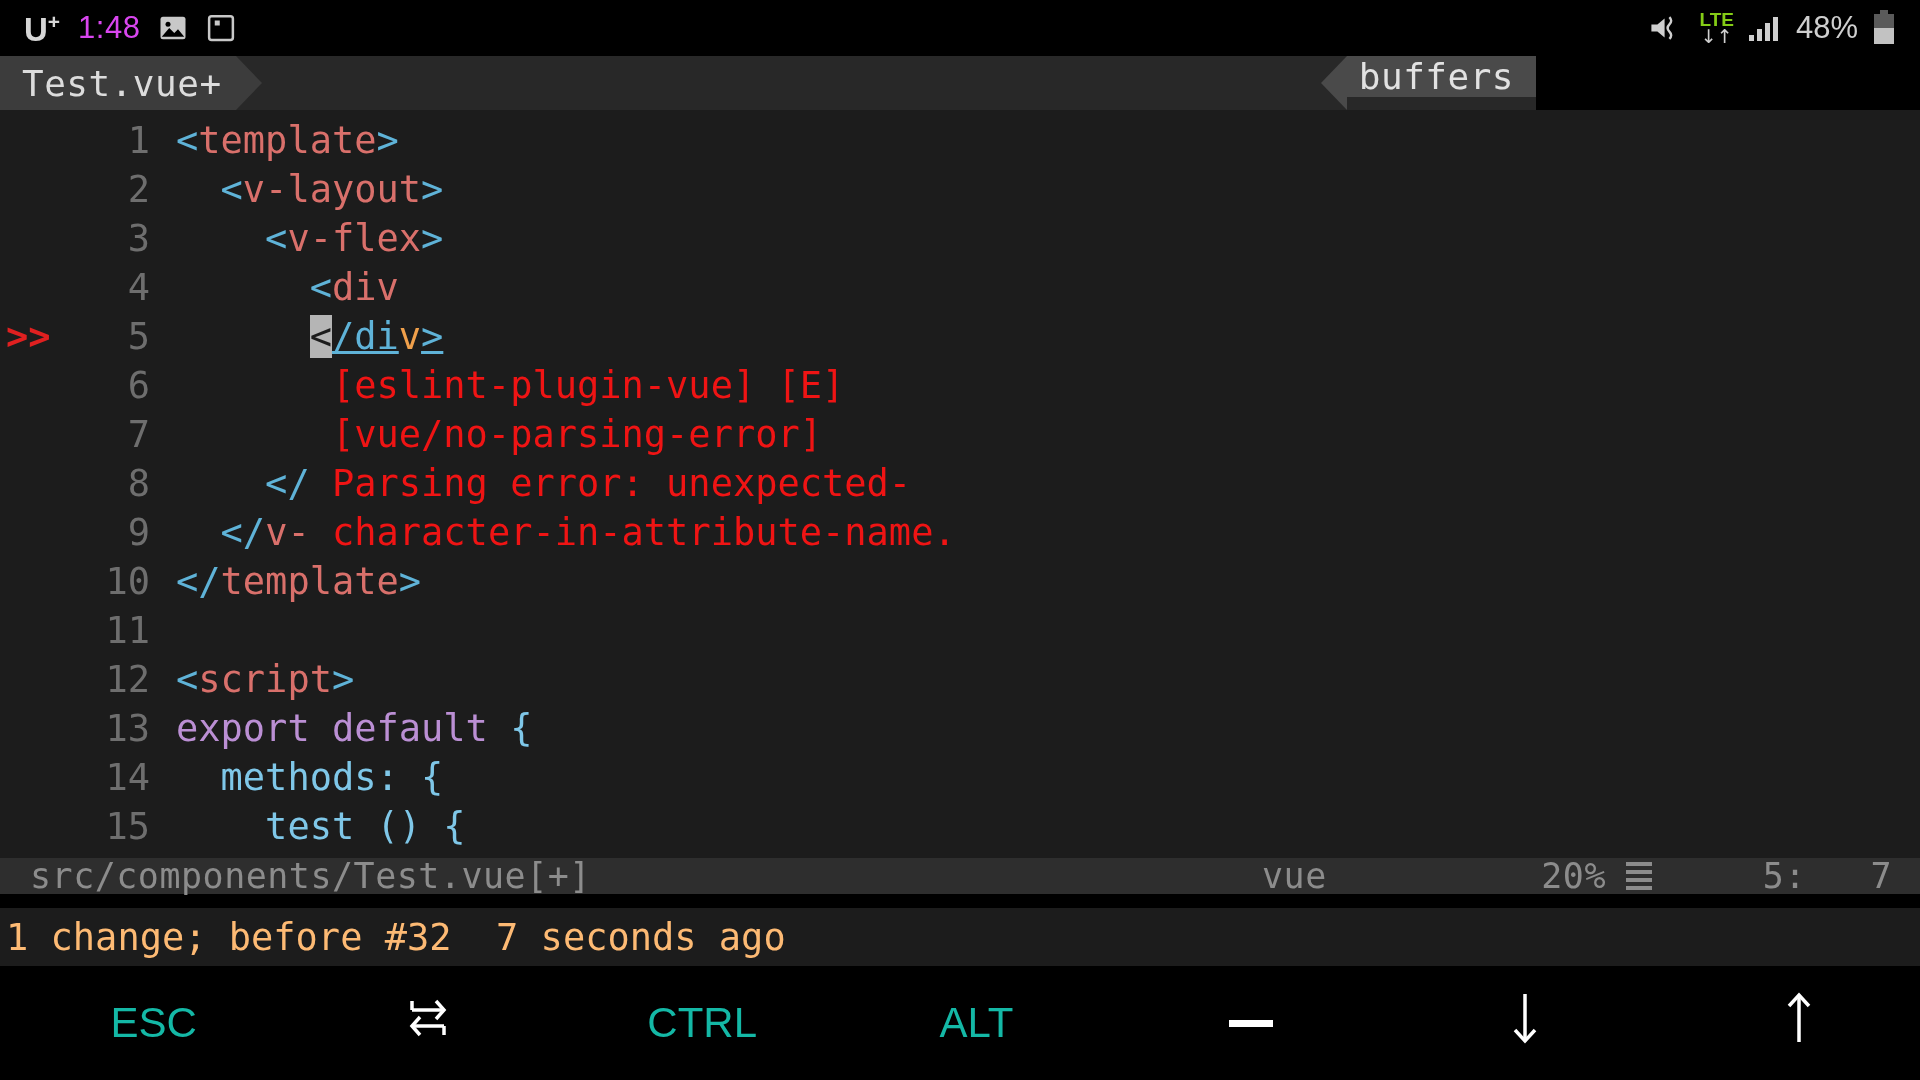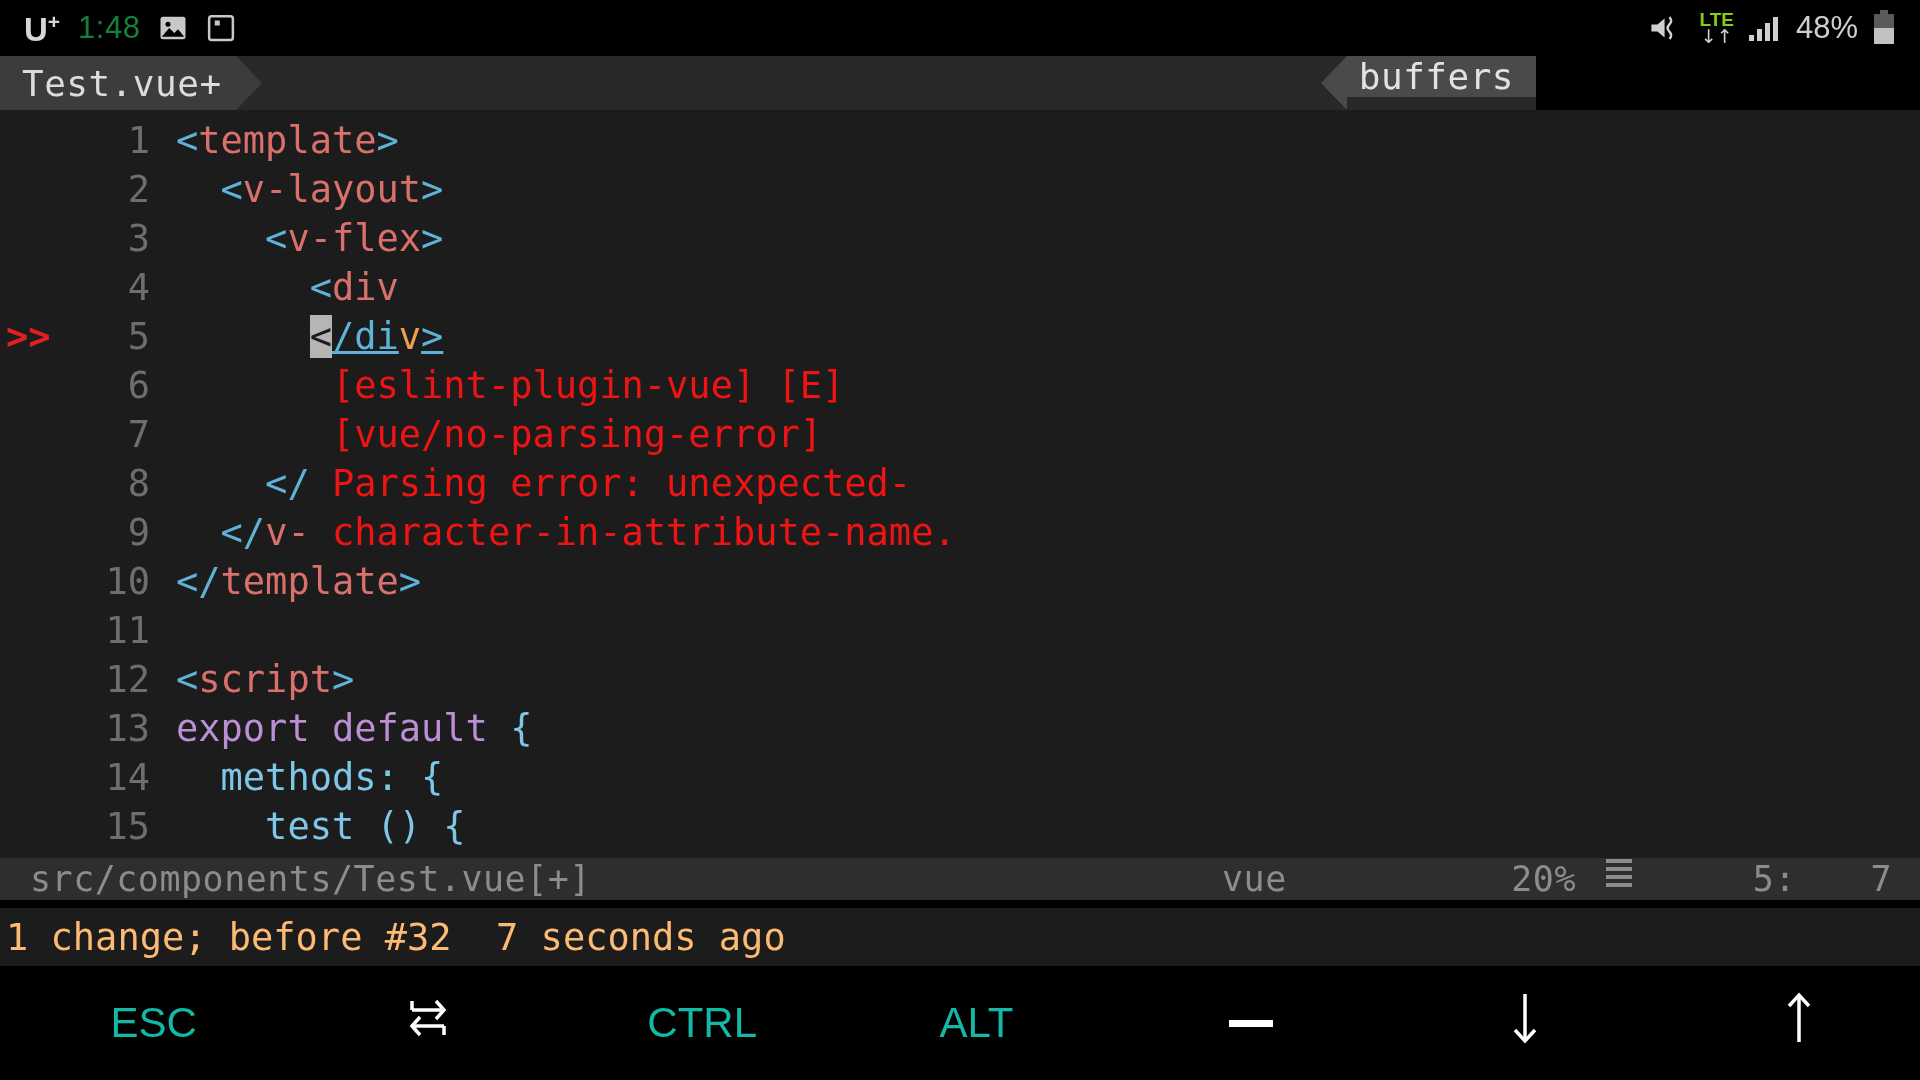--- a/index.html
+++ b/index.html
@@ -16,21 +16,21 @@
     padding:0 24px; color:#c8c8c8;
   }
   .sb-left { display:flex; align-items:center; gap:18px; }
   .sb-right { margin-left:auto; display:flex; align-items:center; gap:14px; }
   .carrier {
     font-family:"Liberation Sans",sans-serif; font-size:33px; font-weight:700;
     color:#d6d6d6; letter-spacing:0; position:relative; line-height:1;
   }
   .carrier sup { font-size:21px; vertical-align:super; font-weight:700; }
   .clock {
-    font-family:"Liberation Sans",sans-serif; font-size:31px; color:#15803d;
+    font-family:"Liberation Sans",sans-serif; font-size:31px; color:#d946ef;
     letter-spacing:0.5px;
   }
   .sb-icon { display:inline-flex; align-items:center; }
   .pct {
     font-family:"Liberation Sans",sans-serif; font-size:31px; color:#cfcfcf;
     letter-spacing:0;
   }
   .lte-wrap { display:flex; flex-direction:column; align-items:center; line-height:1; }
   .lte-txt { font-family:"Liberation Sans",sans-serif; font-size:19px; font-weight:700; color:#84cc16; }
   .lte-arrows { font-family:"DejaVu Sans",sans-serif; font-size:19px; color:#cfcfcf; margin-top:-2px; }
@@ -81,26 +81,26 @@
   .tk-tag  { color:#d9706b; }     
   .tk-err  { color:#ef1414; }     
   .tk-kw   { color:#bb8fd4; }     
   .tk-id   { color:#7fc7e8; }     
   .tk-orng { color:#f0a04b; }     
   .tk-ul   { text-decoration:underline; }
   .cursor  { background:#b5b5b5; color:#1c1c1c; }
 
   
   .vimstatus {
-    position:absolute; top:858px; left:0; width:1920px; height:42px;
+    position:absolute; top:858px; left:0; width:1920px; height:36px;
     background:#2e2e2e; display:flex; align-items:center;
     color:#8c8c8c; font-size:35px; letter-spacing:0.5px;
   }
   .vs-file { padding-left:30px; }
-  .vs-right { margin-left:auto; display:flex; align-items:flex-start; gap:14px; }
+  .vs-right { margin-left:auto; display:flex; align-items:center; gap:4px; }
   .vs-cell { padding:0 0 0 0; }
   .vs-ft { width:190px; text-align:left; }
   .vs-pct { width:150px; text-align:right; }
   .vs-lines-icon {
     display:inline-flex; flex-direction:column; gap:4px; margin-left:16px;
     width:26px;
   }
   .vs-lines-icon i { display:block; height:4px; background:#8c8c8c; }
   .vs-lines-icon i:nth-child(1){ width:26px; }
   .vs-lines-icon i:nth-child(2){ width:26px; }

